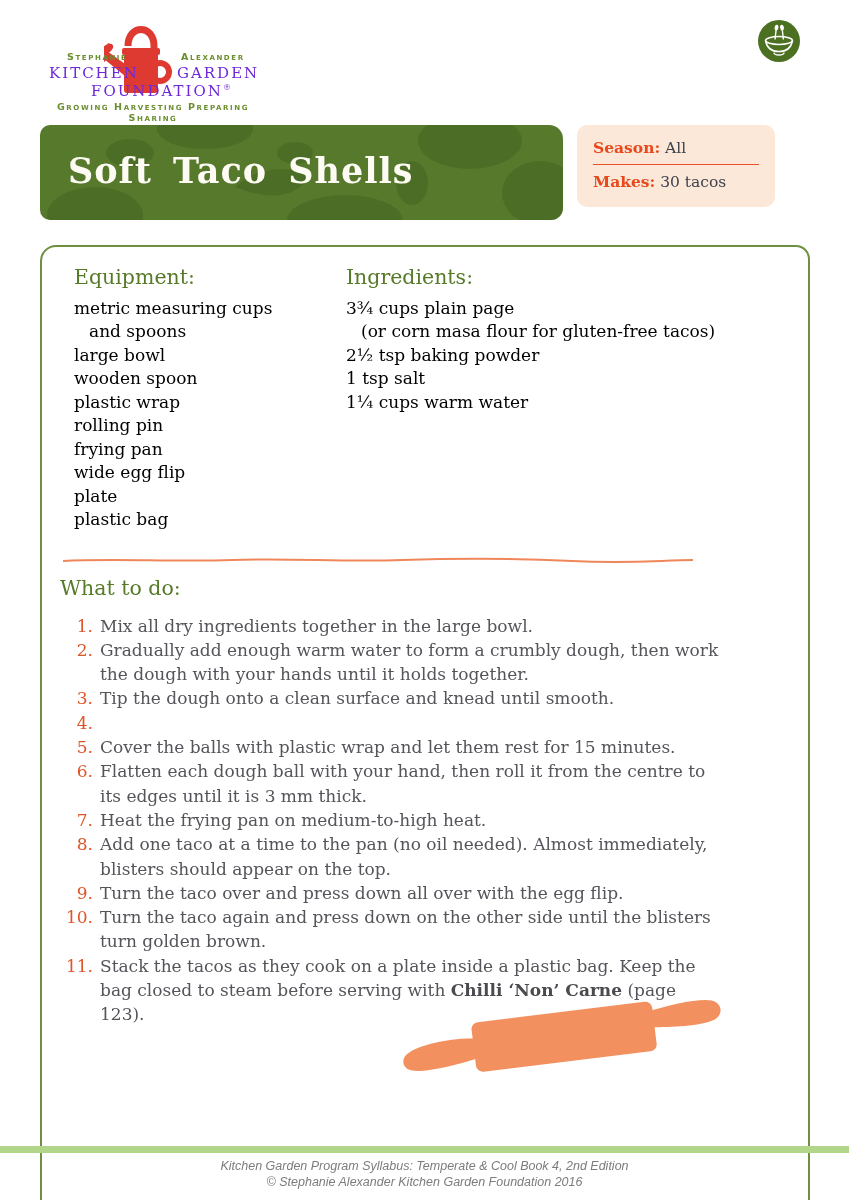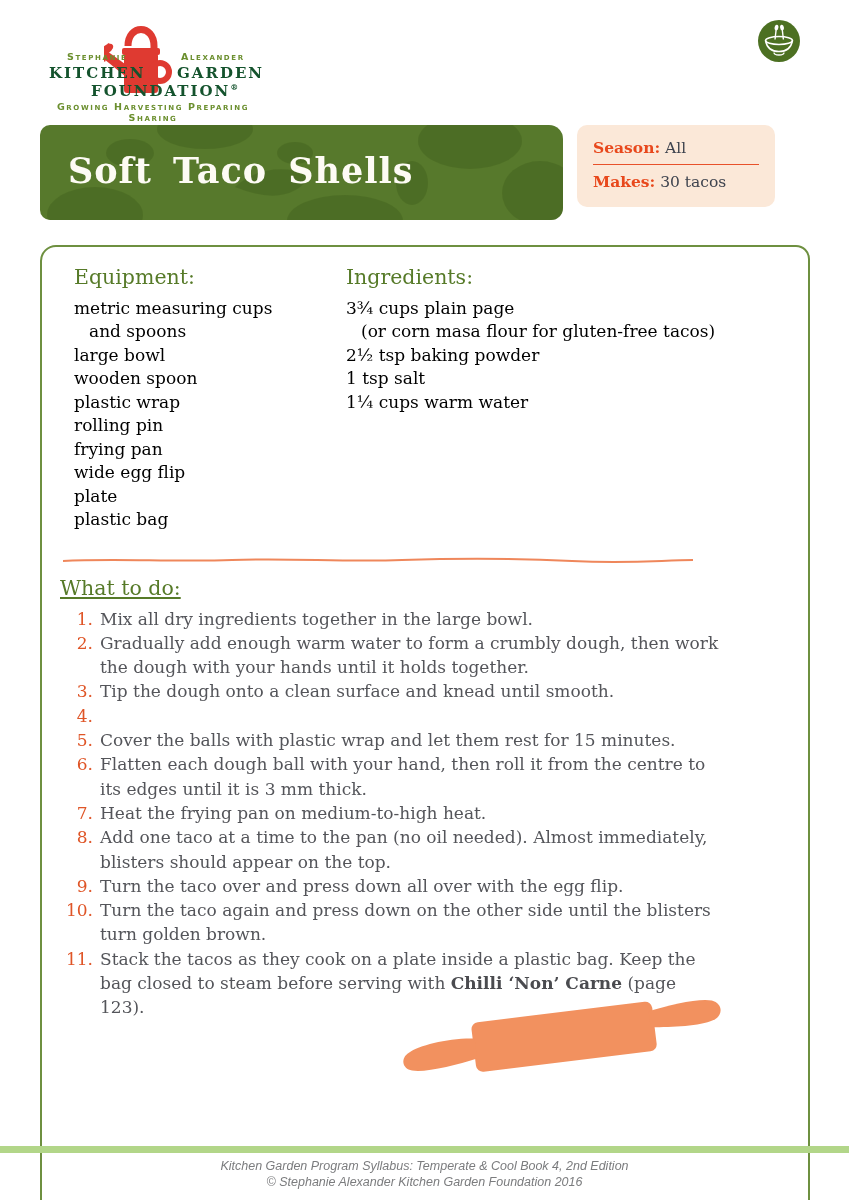--- a/index.html
+++ b/index.html
@@ -3,22 +3,22 @@
 <meta charset="utf-8">
 <style>
   html,body{margin:0;padding:0;background:#ffffff;}
   .page{position:relative;width:849px;height:1200px;margin:0 auto;background:#fff;
         font-family:"DejaVu Serif", serif;overflow:hidden;}
 
   
   .logo{position:absolute;left:47px;top:20px;width:212px;height:96px;}
   .logo .script{position:absolute;font-family:"DejaVu Sans", sans-serif;font-weight:bold;
                 color:#6b8f2e;font-size:9.5px;letter-spacing:1.6px;font-variant:small-caps;}
-  .logo .serifcaps{position:absolute;font-family:"DejaVu Serif", serif;font-weight:bold;
-                color:#14532d;font-size:15px;letter-spacing:2px;text-align:right;}
+  .logo .serifcaps{position:absolute;font-family:"DejaVu Serif", serif;font-weight:normal;
+                color:#6d28d9;font-size:15px;letter-spacing:2px;text-align:right;}
   .lg-stephanie{left:20px;top:31px;}
   .lg-alexander{left:134px;top:31px;}
   .lg-kitchen{left:2px;top:44px;}
   .lg-garden{left:130px;top:44px;}
   .lg-foundation{left:44px;top:62px;font-size:15px;}
   .lg-reg{font-size:8px;vertical-align:super;}
   .lg-tagline{left:0px;top:81px;width:212px;text-align:center;font-size:10px;letter-spacing:.6px;}
   .can{position:absolute;left:57px;top:0px;}
 
   
@@ -43,21 +43,21 @@
   .cols{display:flex;padding:18px 0 0 32px;}
   .col-equipment{width:272px;flex:none;}
   .col-ingredients{flex:1;}
   .content-box h2{margin:0 0 8px 0;font-size:20.5px;font-weight:normal;color:#567a28;}
   ul.plain{list-style:none;margin:0;padding:0;font-size:17px;color:#000000;line-height:1.38;}
   ul.plain .l2{display:block;padding-left:15px;}
 
   .wavy-divider{margin:24px 0 0 20px;display:block;}
 
   .todo{padding:12px 0 0 18px;}
-  .todo h2{margin:0 0 7px 0;text-decoration:underline;}
+  .todo h2{margin:0 0 14px 0;}
   ol.steps{list-style:none;margin:0;padding:0;}
   ol.steps li{display:grid;grid-template-columns:33px 620px;column-gap:7px;
               font-size:17px;line-height:1.43;color:#54555a;}
   ol.steps .num{text-align:right;color:#df5527;}
   ol.steps .txt b{color:#4a4b4f;}
 
   .pin{position:absolute;left:395px;top:992px;}
 
   
   .footer-bar{position:absolute;left:0;top:1146px;width:849px;height:7px;background:#b2d689;}

